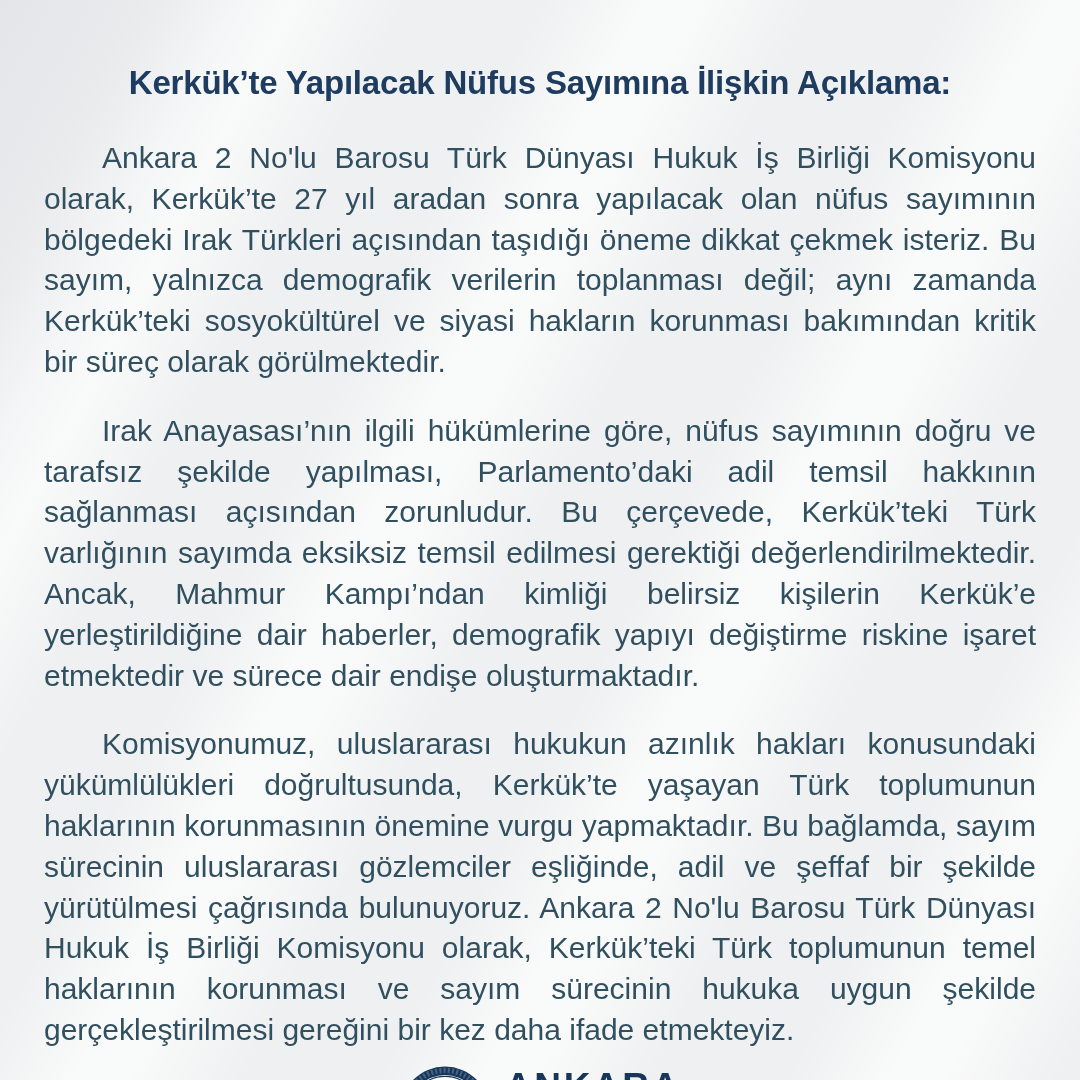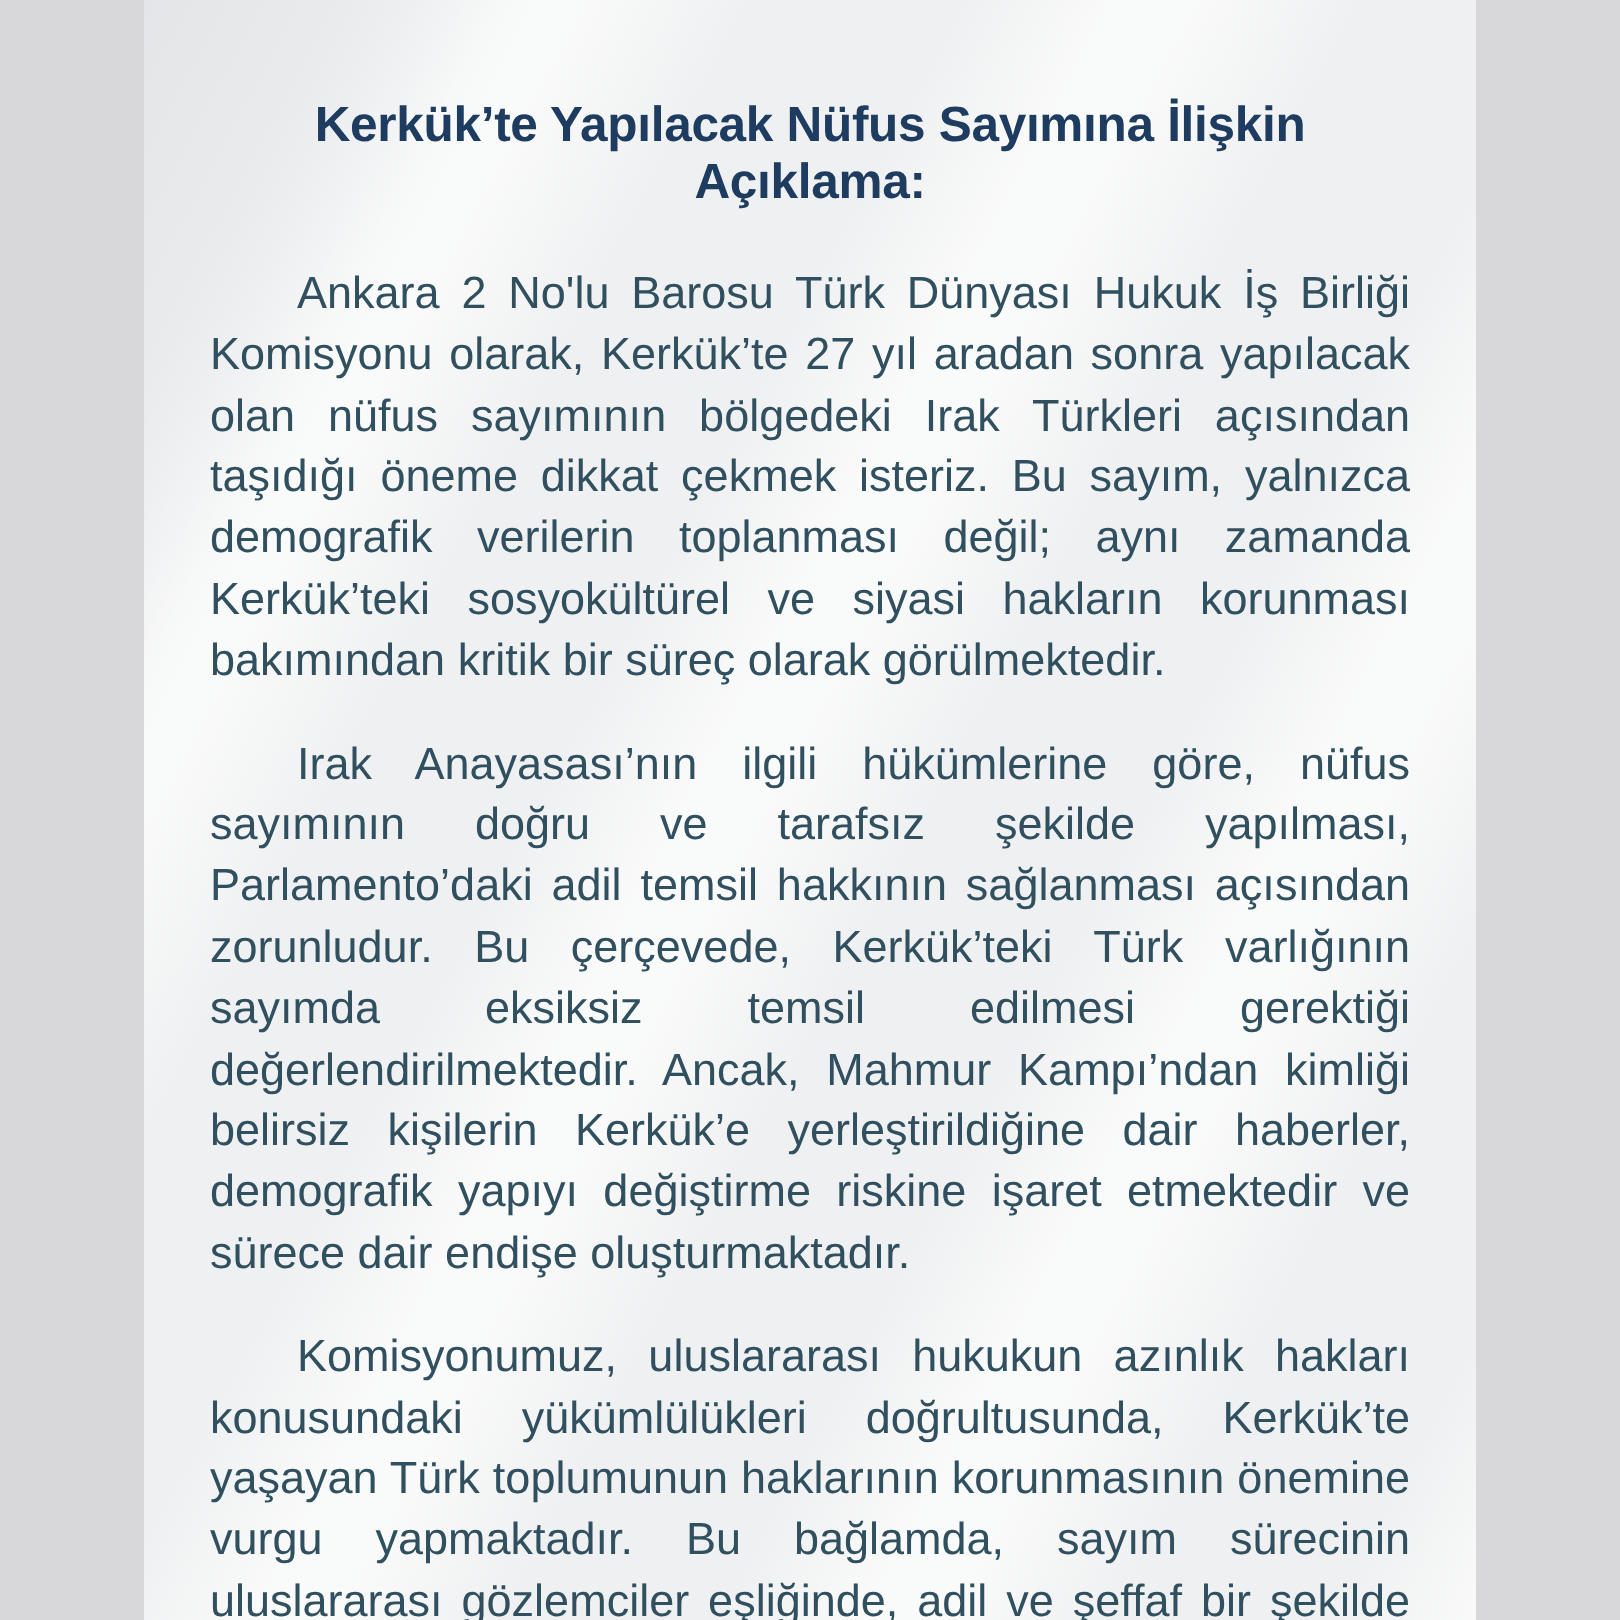--- a/index.html
+++ b/index.html
@@ -3,21 +3,21 @@
 <meta charset="utf-8">
 <style>
   html, body {
     margin: 0;
     padding: 0;
     background: #d8d8da;
     font-family: "Liberation Sans", sans-serif;
   }
   .canvas {
     position: relative;
-    width: 888px;
+    width: 1080px;
     height: 1080px;
     margin: 0 auto;
     overflow: hidden;
     background-color: #eff0f1;
     background-image:
       linear-gradient(118deg, rgba(226,228,231,0.9) 0%, rgba(226,228,231,0) 18%),
       repeating-linear-gradient(118deg,
         rgba(255,255,255,0) 0px,
         rgba(255,255,255,0) 120px,
         rgba(255,255,255,0.65) 210px,

